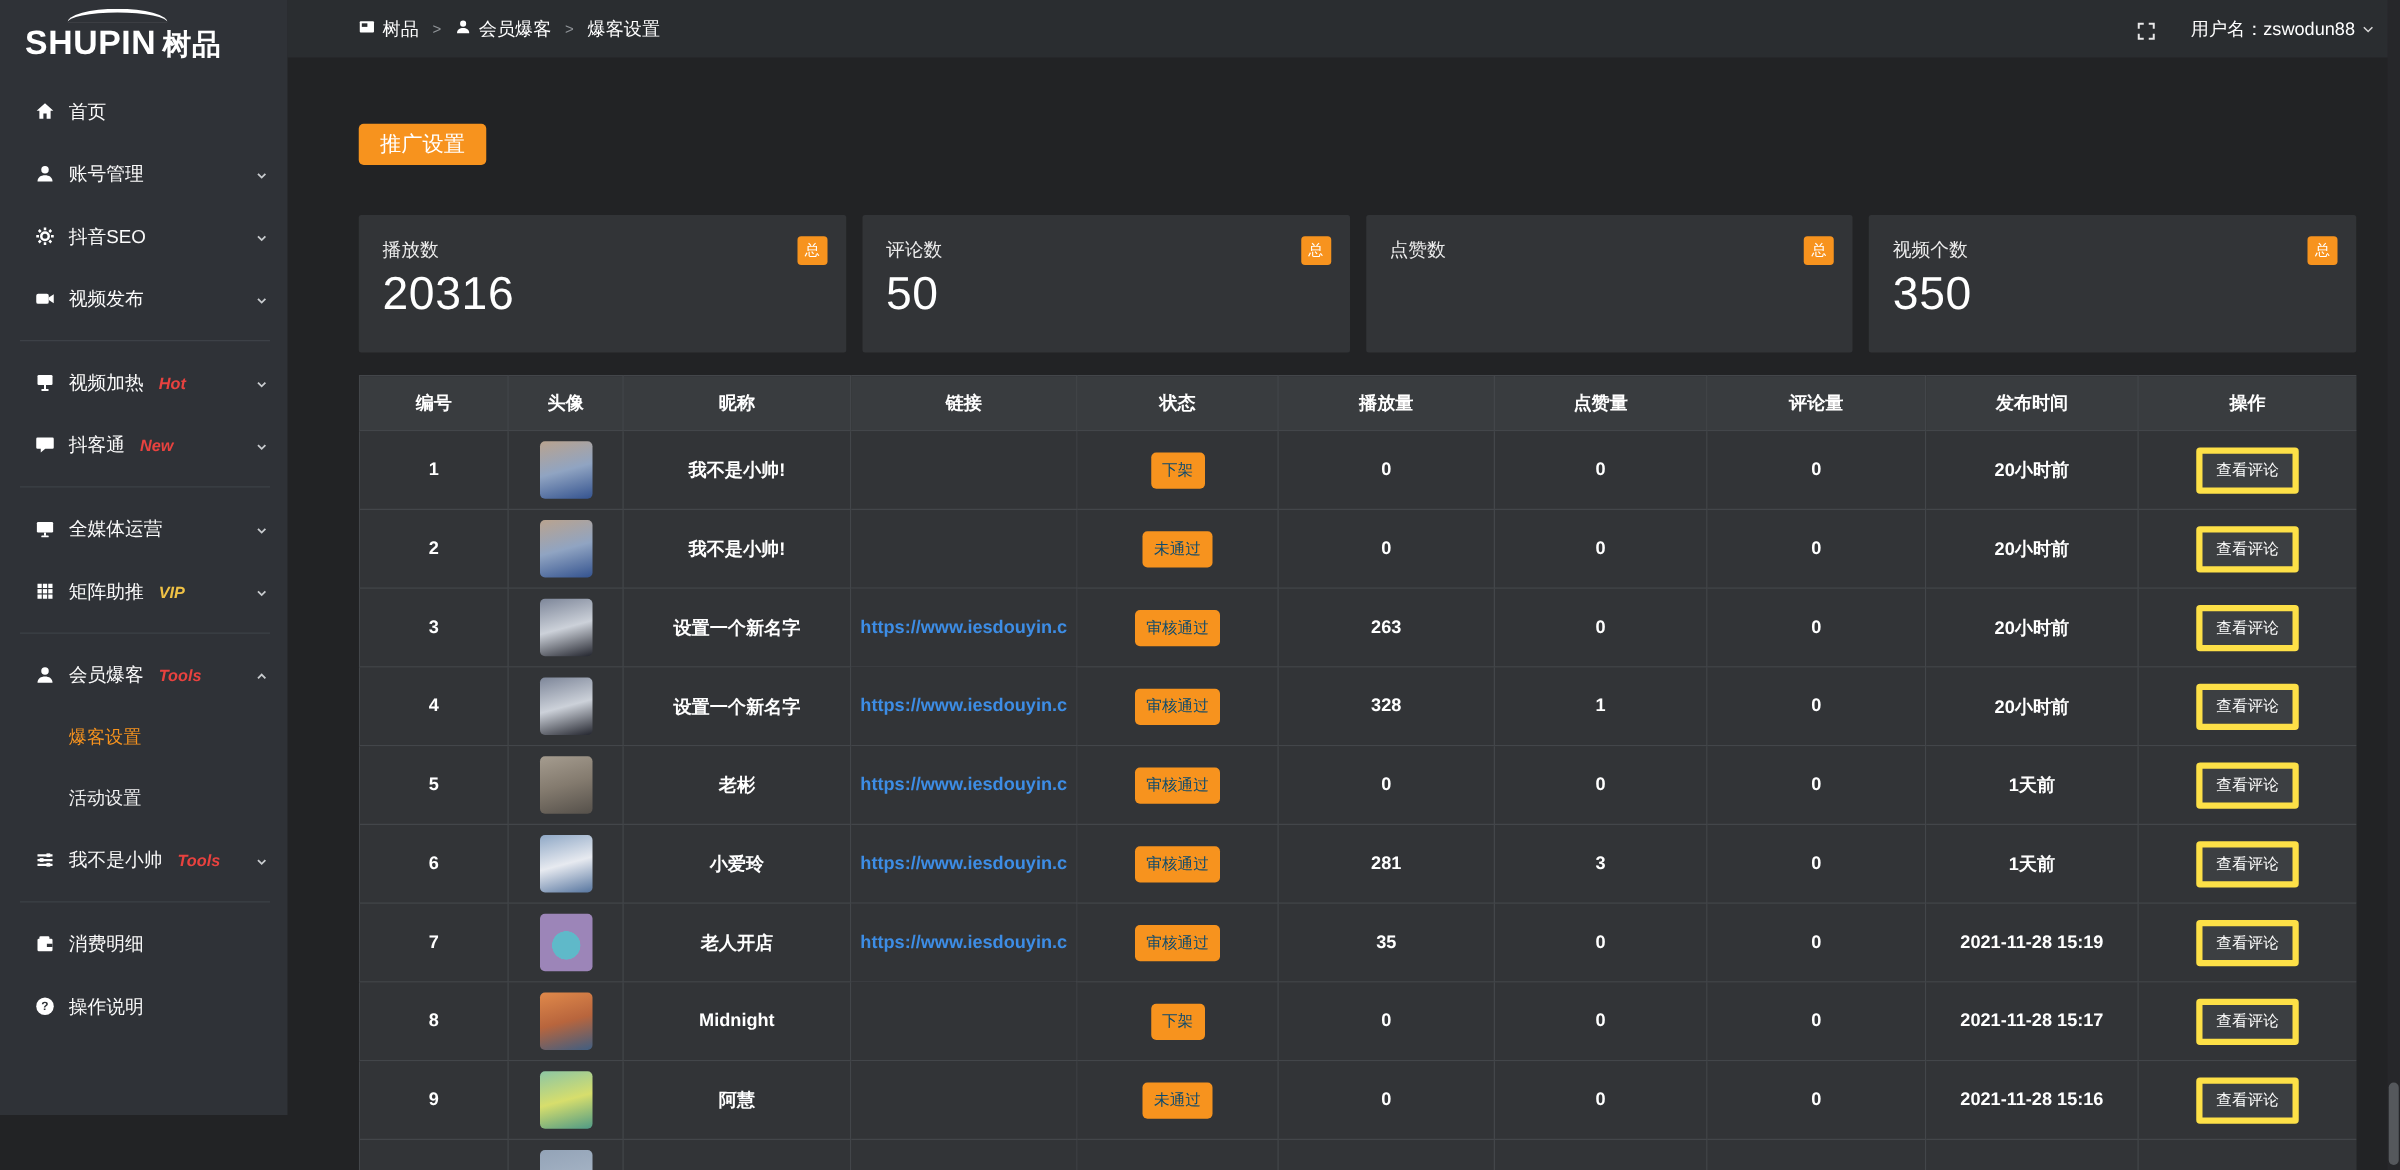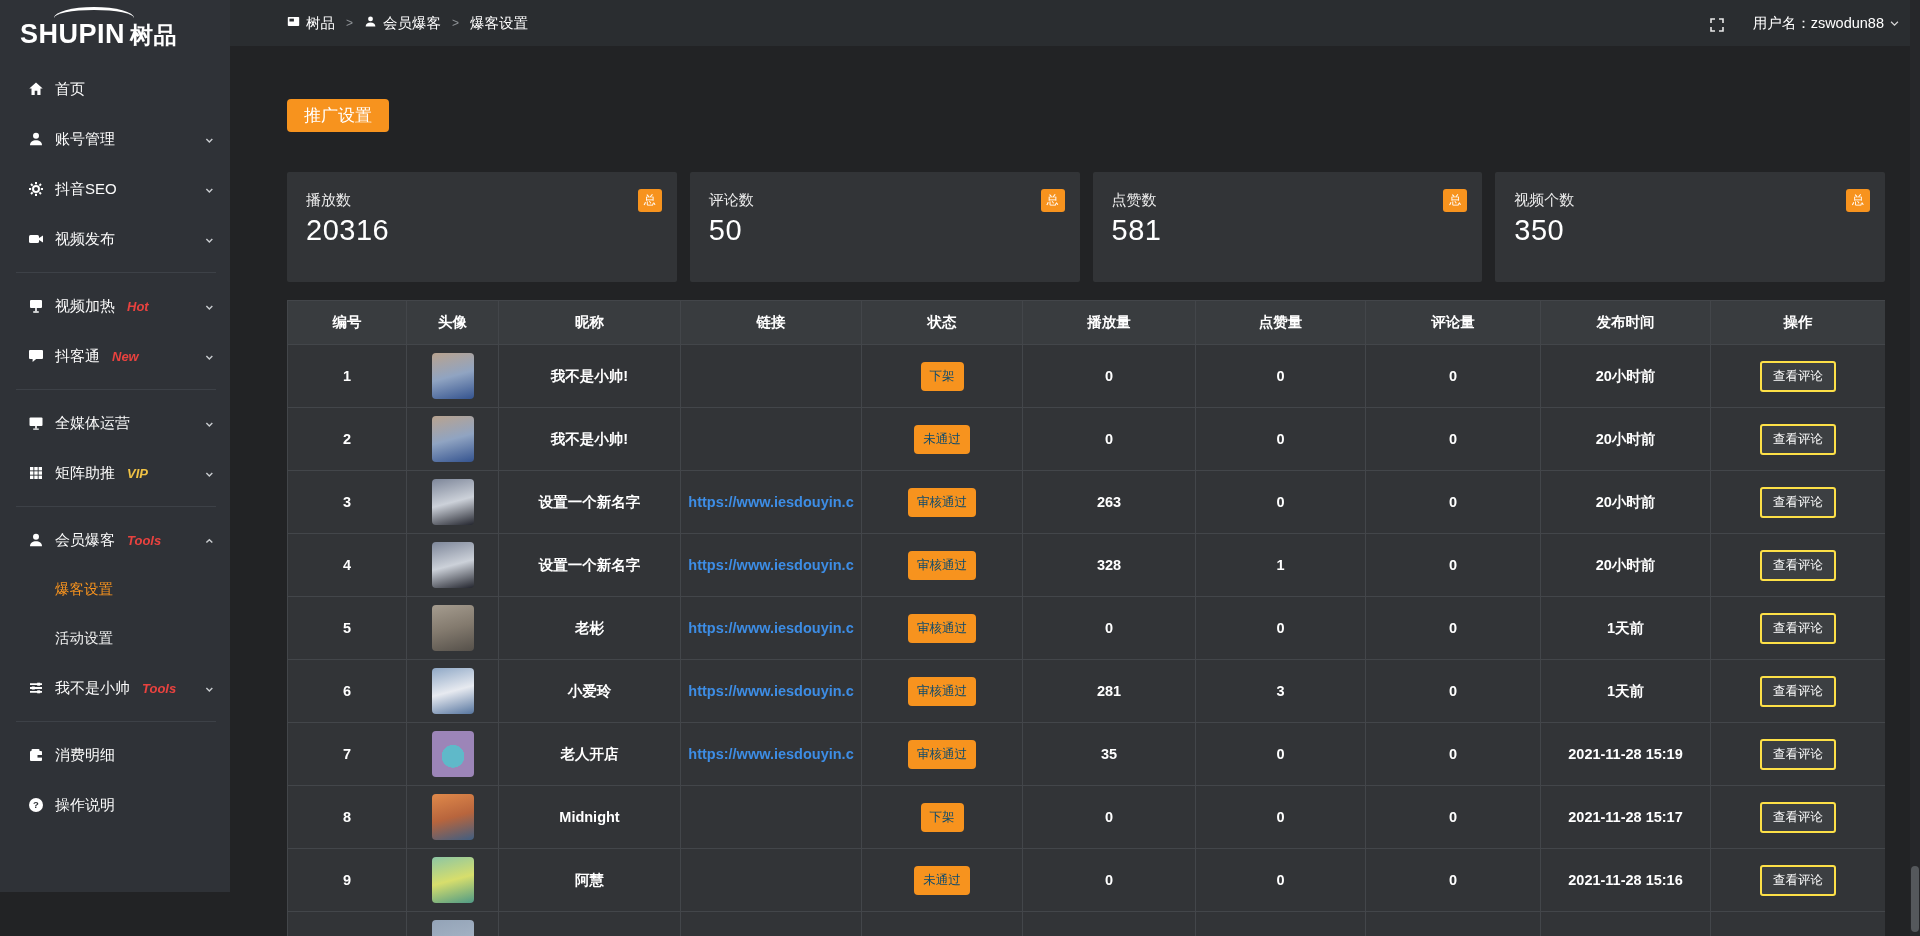--- a/index.html
+++ b/index.html
@@ -36,33 +36,33 @@
   .fullscreen { display:flex; cursor:pointer; }
   .fullscreen svg { width:16px; height:16px; }
   .userbox { display:flex; align-items:center; gap:5px; font-size:14.5px; cursor:pointer; }
   .userbox svg { width:11px; height:11px; color:#d6d6d6; }
   
   .content { height:890px; padding:0 35px 0 57px; }
   .promo-btn { margin-top:53px; height:33px; padding:0 17px; background:#f7931e; color:#fff; border:none; border-radius:4px; font-size:17px; cursor:pointer; font-family:inherit; display:block; }
   .stats { display:flex; gap:13px; margin-top:40px; height:110px; }
   .stat-card { flex:1; background:#323437; border-radius:2px; padding:19px 16px 0 19px; position:relative; }
   .stat-label { font-size:15px; color:#ececec; }
-  .stat-value { font-size:29px; font-weight:500; margin-top:4px; letter-spacing:0.5px; }
+  .stat-value { font-size:37px; font-weight:500; margin-top:4px; letter-spacing:0.5px; }
   .stat-badge { position:absolute; top:17px; right:15px; background:#f7931e; color:#fff; font-size:12px; padding:3px 6px; border-radius:3px; }
   
   .table-wrap { margin-top:18px; height:636px; overflow:hidden; }
   table { border-collapse:collapse; width:1598px; table-layout:fixed; }
   th,td { border:1px solid #43464a; text-align:center; vertical-align:middle; padding:0; }
   th { height:44px; background:#393c3f; font-size:14.5px; font-weight:700; }
   td { height:63px; background:#323437; font-size:14.5px; font-weight:600; }
   .avatar { width:42px; height:46px; border-radius:4px; margin:0 auto; }
   .link-cell span { color:#3d8de5; white-space:nowrap; cursor:pointer; }
   td.link-td { overflow:hidden; white-space:nowrap; }
   .status-chip { display:inline-block; background:#f7931e; font-size:12.5px; font-weight:400; padding:6px 9px; border-radius:4px; color:#0c4a6e;text-align:right; }
-  .action-btn { background:#3c3f42; border:2px solid #fde047; color:#fff; font-size:12.5px; padding:5px 11px; border-radius:3px; cursor:pointer; font-family:inherit; }
+  .action-btn { background:#3c3f42; border:5px solid #fde047; color:#fff; font-size:12.5px; padding:5px 11px; border-radius:3px; cursor:pointer; font-family:inherit; }
   
   .scrollbar { position:absolute; right:0; top:0; width:10px; height:936px; background:#26272a; z-index:9; }
   .scroll-thumb { position:absolute; bottom:4px; left:1px; width:8px; height:66px; background:#55585c; border-radius:4px; cursor:pointer; }
 </style>
 </head>
 <body>
 
 <aside class="sidebar">
   <div class="logo">
     <div class="logo-arc"></div>
@@ -323,21 +323,20 @@
           <div class="stat-value">20316</div>
           <span class="stat-badge">总</span>
         </div>
         <div class="stat-card">
           <div class="stat-label">评论数</div>
           <div class="stat-value">50</div>
           <span class="stat-badge">总</span>
         </div>
         <div class="stat-card">
           <div class="stat-label">点赞数</div>
-          <div class="stat-value">581</div>
           <span class="stat-badge">总</span>
         </div>
         <div class="stat-card">
           <div class="stat-label">视频个数</div>
           <div class="stat-value">350</div>
           <span class="stat-badge">总</span>
         </div>
       </div>
     <div class="table-wrap">
       <table id="videoTable">

